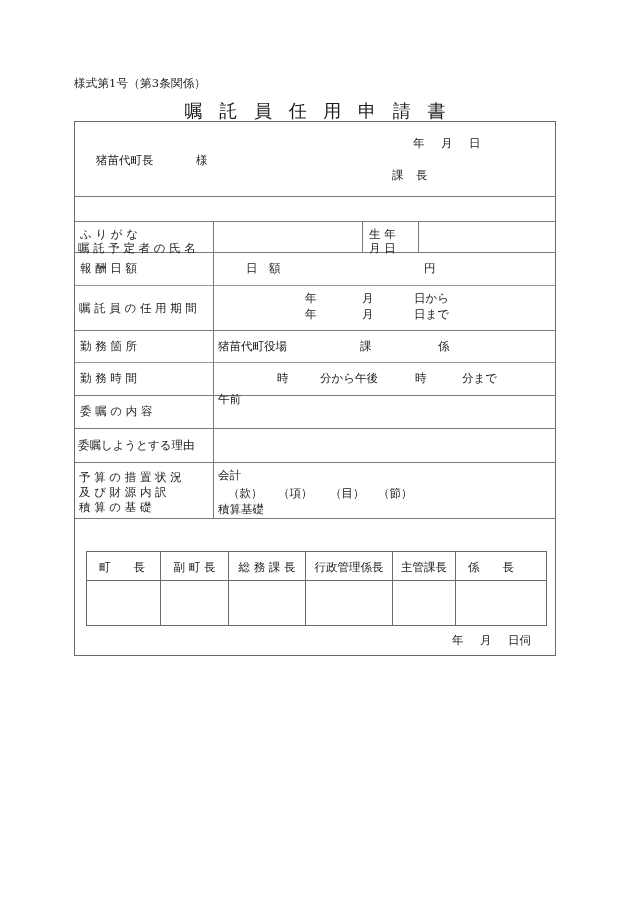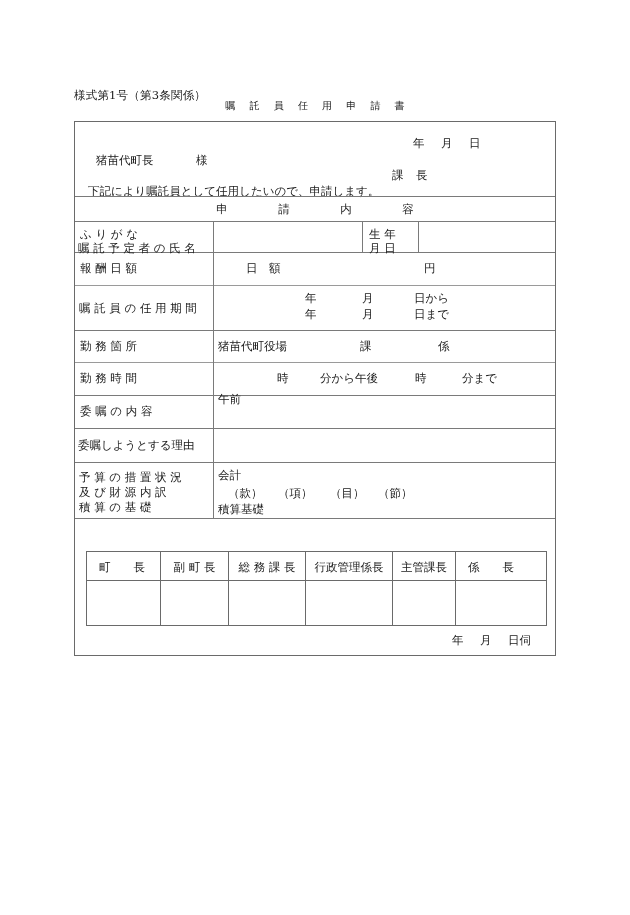--- a/index.html
+++ b/index.html
@@ -19,33 +19,33 @@
     position: absolute;
     left: 0; top: 0;
     width: 630px;
     height: 915px;
   }
 
   
   .form-no {
     position: absolute;
     left: 74px;
-    top: 88px;
+    top: 76px;
     font-size: 11.5px;
     letter-spacing: 0.2px;
     white-space: nowrap;
     text-align: right;
   }
   .doc-title {
     position: absolute;
     left: 0;
     top: 99px;
     width: 630px;
     text-align: center;
-    font-size: 10px;
+    font-size: 18px;
     letter-spacing: 5.5px;
     text-indent: 5.5px;
     white-space: nowrap;
   }
 
   
   .frame {
     position: absolute;
     left: 74px;
     top: 121px;
@@ -185,41 +185,37 @@
   </div>
 
   <div class="t hdr-addressee">
     <span class="name">猪苗代町長</span><span>様</span>
   </div>
 
   <div class="t hdr-kacho">
     <span class="k1">課</span><span>長</span>
   </div>
 
-  <div class="t hdr-sentence">下記により嘱託員として任用したいので、申請します。</div>
 
   <div class="hr" style="top:196px;"></div>
   <div class="hr" style="top:221px;"></div>
   <div class="hr" style="top:252px;"></div>
   <div class="hr light" style="top:285px;"></div>
   <div class="hr" style="top:330px;"></div>
   <div class="hr light" style="top:362px;"></div>
   <div class="hr" style="top:395px;"></div>
   <div class="hr" style="top:428px;"></div>
   <div class="hr" style="top:462px;"></div>
   <div class="hr" style="top:518px;"></div>
 
   <div class="vr" style="left:213px; top:221px; height:297px;"></div>
 
   <div class="vr" style="left:362px; top:221px; height:31px;"></div>
   <div class="vr" style="left:418px; top:221px; height:31px;"></div>
 
-  <div class="t banner">
-    <span>申</span><span>請</span><span>内</span><span>容</span>
-  </div>
 
   <div class="lab" style="left:80px; top:227px; width:128px;">ふ り が な</div>
   <div class="lab" style="left:78px; top:241px; width:132px;">嘱 託 予 定 者 の 氏 名</div>
   <div class="t" style="left:220px; top:234px;"></div>
   <div class="lab" style="left:369px; top:227px; width:42px;">生 年</div>
   <div class="lab" style="left:369px; top:241px; width:42px;">月 日</div>
   <div class="t" style="left:425px; top:234px;"></div>
 
   <div class="lab" style="left:80px; top:261px; width:128px;">報 酬 日 額</div>
   <div class="t" style="left:222px; top:261px;margin-left:24px;">日　額</div>

